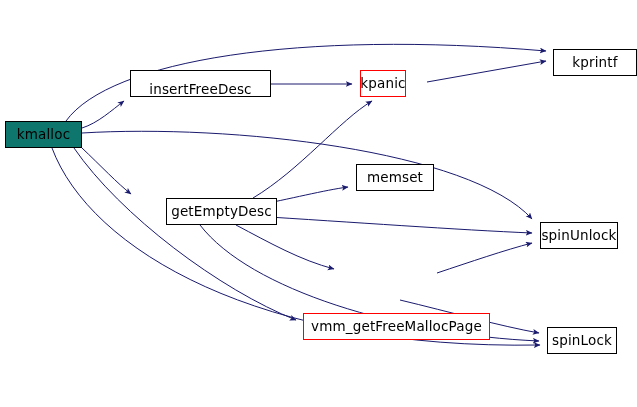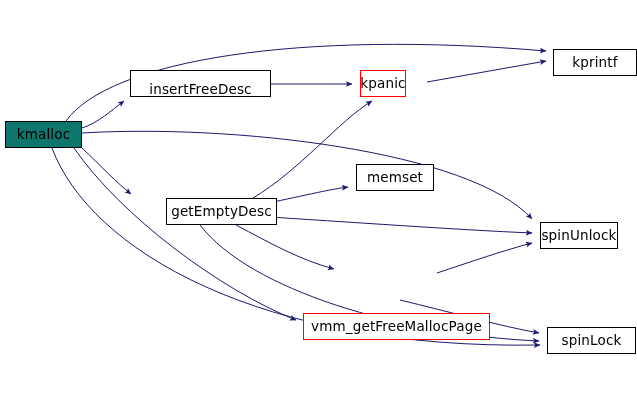--- a/index.html
+++ b/index.html
@@ -96,17 +96,17 @@
       </div>
       <div class="graph-node" style="left: 130px; top: 198px; width: 111px; height: 27px; margin-left: 36px;">
         <span class="node-label">getEmptyDesc</span>
       </div>
       <div class="graph-node" style="left: 540px; top: 222px; width: 78px; height: 27px;">
         <span class="node-label">spinUnlock</span>
       </div>
       <div class="graph-node node-highlight" style="left: 303px; top: 273px; width: 187px; height: 27px; margin-top: 40px;">
         <span class="node-label">vmm_getFreeMallocPage</span>
       </div>
-      <div class="graph-node" style="left: 547px; top: 327px; width: 89px; height: 27px;">
+      <div class="graph-node" style="left: 547px; top: 327px; width: 70px; height: 27px;">
         <span class="node-label">spinLock</span>
       </div>
     </div>
 </div>
 
 </body></html>

